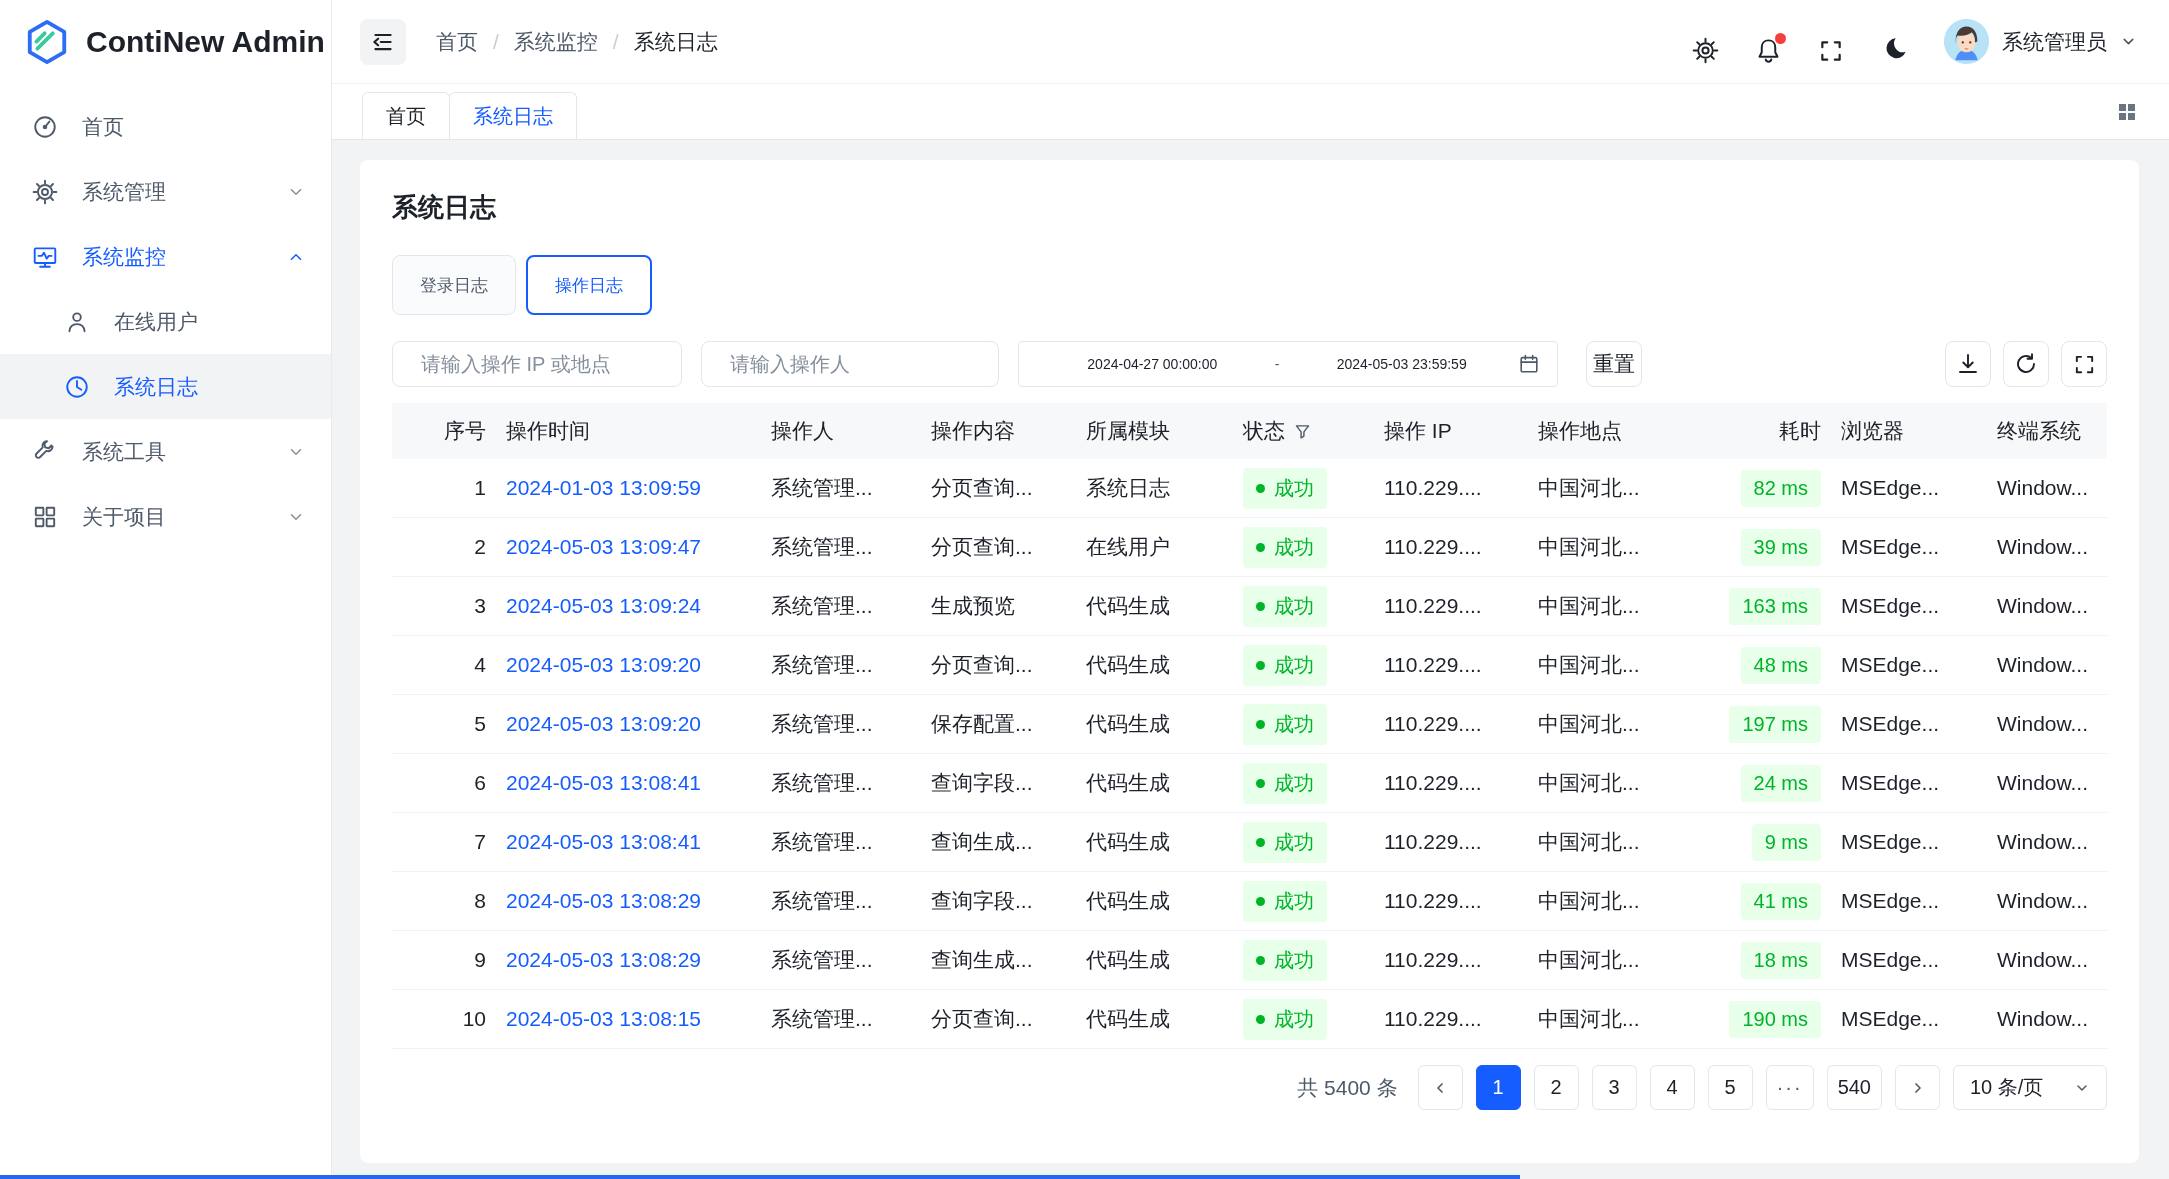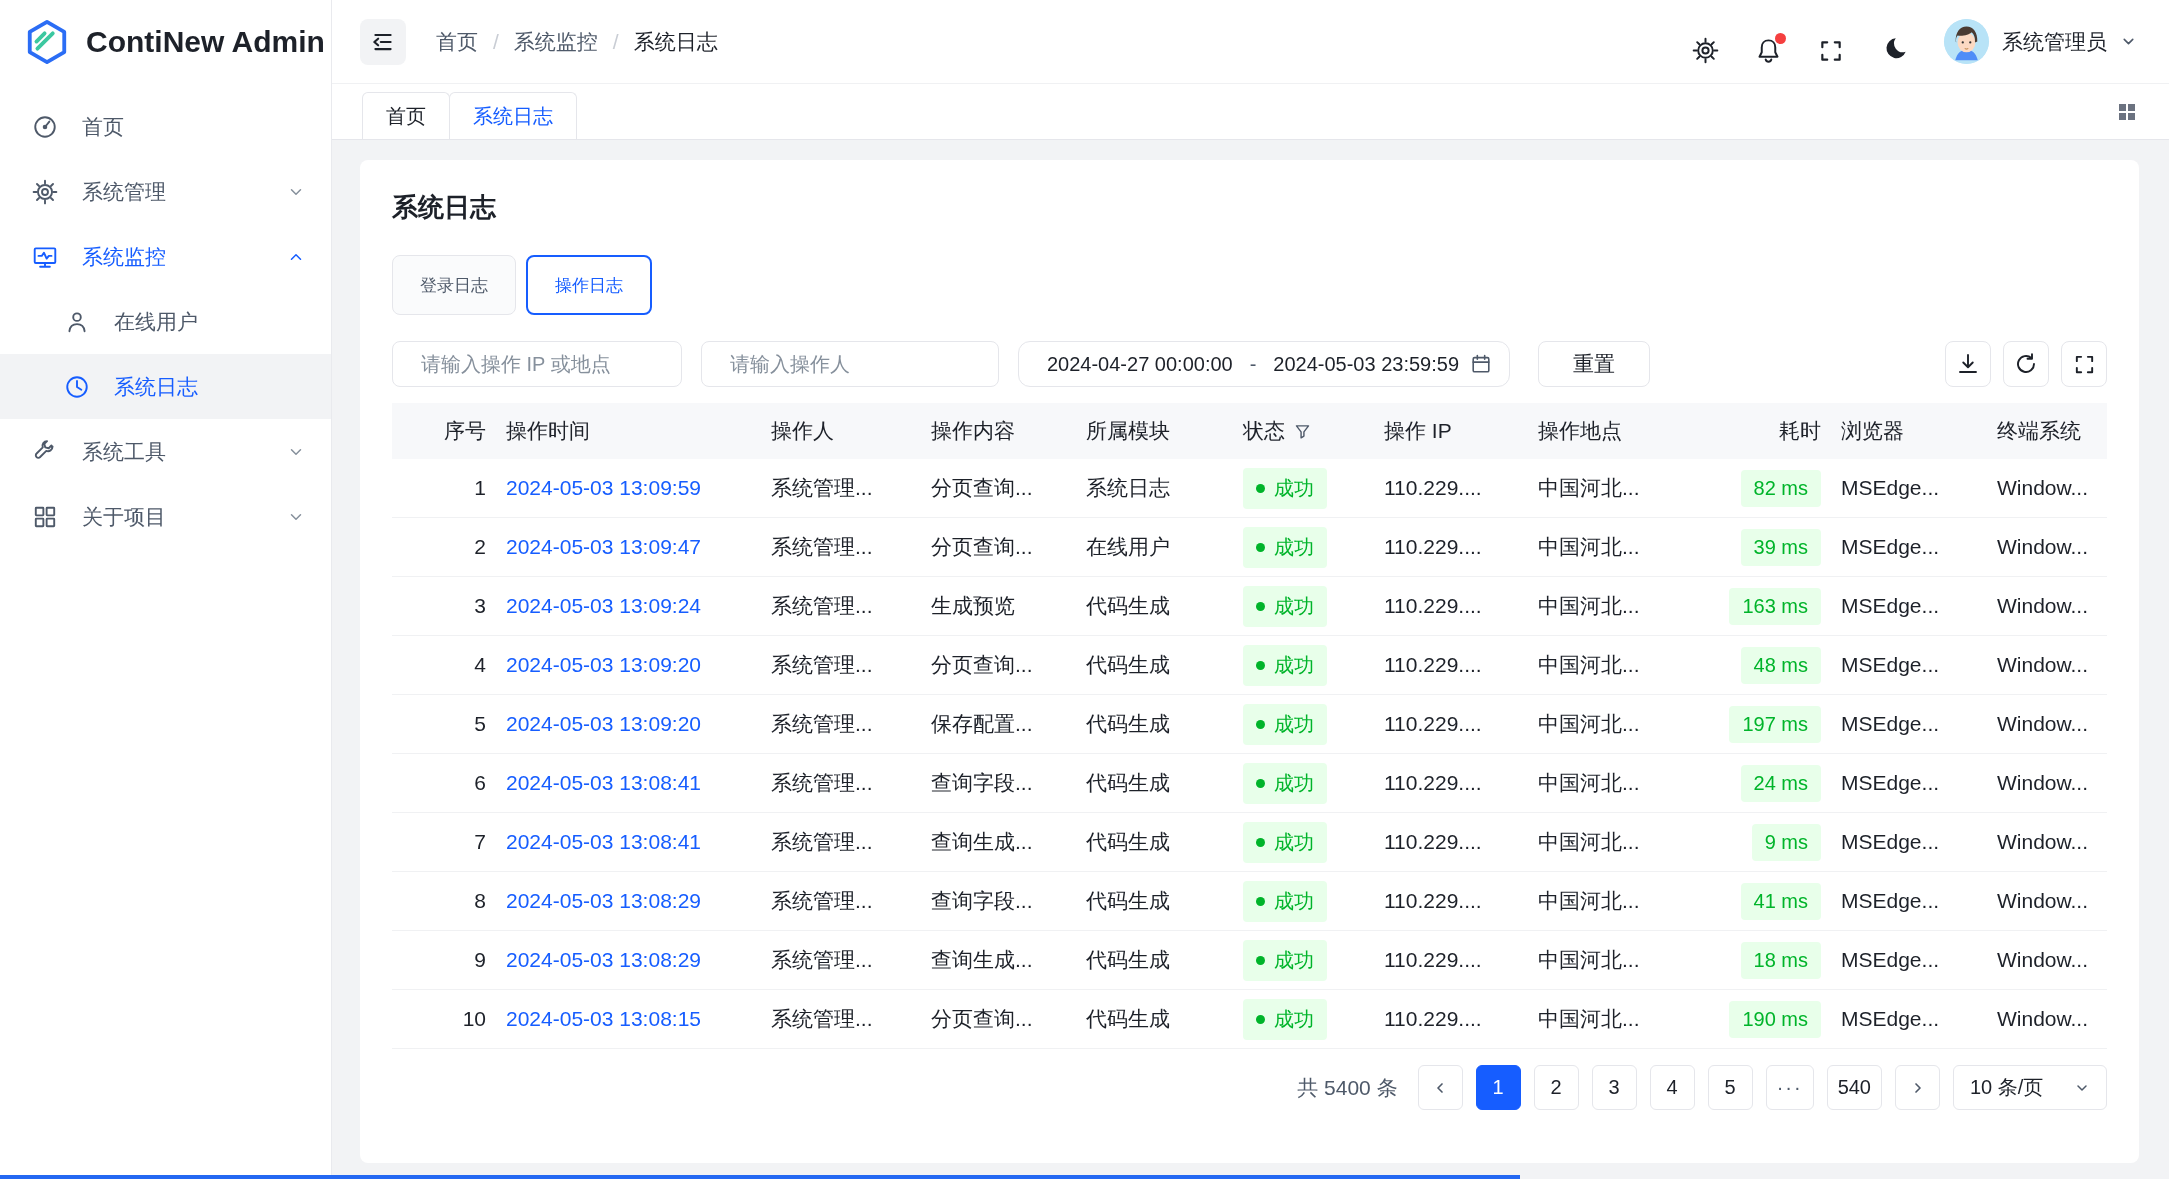--- a/index.html
+++ b/index.html
@@ -65,26 +65,26 @@
 
   
   .filters{display:flex;align-items:center;margin-bottom:16px}
   .search-box{display:flex;align-items:center;gap:11px;height:46px;border:1px solid var(--border);
               border-radius:8px;padding:0 15px;background:#fff}
   .search-box input{border:none;outline:none;flex:1;font-size:20px;color:var(--text);
                     font-family:inherit;background:transparent}
   .search-box input::placeholder{color:var(--muted)}
   .sb-operator{width:298px;margin-right:19px}
   .sb-ip{width:290px;margin-right:19px}
-  .date-range{width:492px;height:46px;border:1px solid var(--border);border-radius:12px;
-              display:flex;align-items:center;padding:0 17px;font-size:20px;color:var(--text);
+  .date-range{width:540px;height:46px;border:1px solid var(--border);border-radius:4px;
+              display:flex;align-items:center;padding:0 17px;font-size:14px;color:var(--text);
               cursor:pointer;background:#fff}
   .date-range .d{flex:1;text-align:center;white-space:nowrap}
   .date-range .sep{padding:0 6px;color:var(--text2)}
-  .reset-btn{height:46px;padding:0 34px;margin-left:28px;border:1px solid var(--border);border-radius:8px;
+  .reset-btn{height:46px;padding:0 6px;margin-left:28px;border:1px solid var(--border);border-radius:8px;
              background:#fff;font-size:21px;color:var(--text);cursor:pointer;font-family:inherit}
   .filters .spacer{flex:1}
   .tool-btn{width:46px;height:46px;border:1px solid var(--border);border-radius:8px;background:#fff;
             display:flex;align-items:center;justify-content:center;cursor:pointer;margin-left:12px}
 
   
   .thead{display:grid;grid-template-columns:var(--cols);height:56px;align-items:center;
          background:var(--bg-light);font-size:21px;font-weight:500;color:var(--text)}
   .tr{display:grid;grid-template-columns:var(--cols);height:59px;align-items:center;
       border-bottom:1px solid #f0f1f3;font-size:21px;color:var(--text)}
@@ -338,21 +338,21 @@
         </div>
         <div class="cell">操作 IP</div>
         <div class="cell">操作地点</div>
         <div class="cell c-center">耗时</div>
         <div class="cell">浏览器</div>
         <div class="cell">终端系统</div>
       </div>
       <div>
   <div class="tr">
     <div class="cell c-center">1</div>
-    <div class="cell"><a class="link">2024-05-03 13:09:59</a></div>
+    <div class="cell"><a class="link">2024-01-03 13:09:59</a></div>
     <div class="cell">系统管理...</div>
     <div class="cell">分页查询...</div>
     <div class="cell">系统日志</div>
     <div class="cell">
       <span class="badge">
         <span class="dot"></span>
         <span>成功</span>
       </span>
     </div>
     <div class="cell">110.229....</div>

